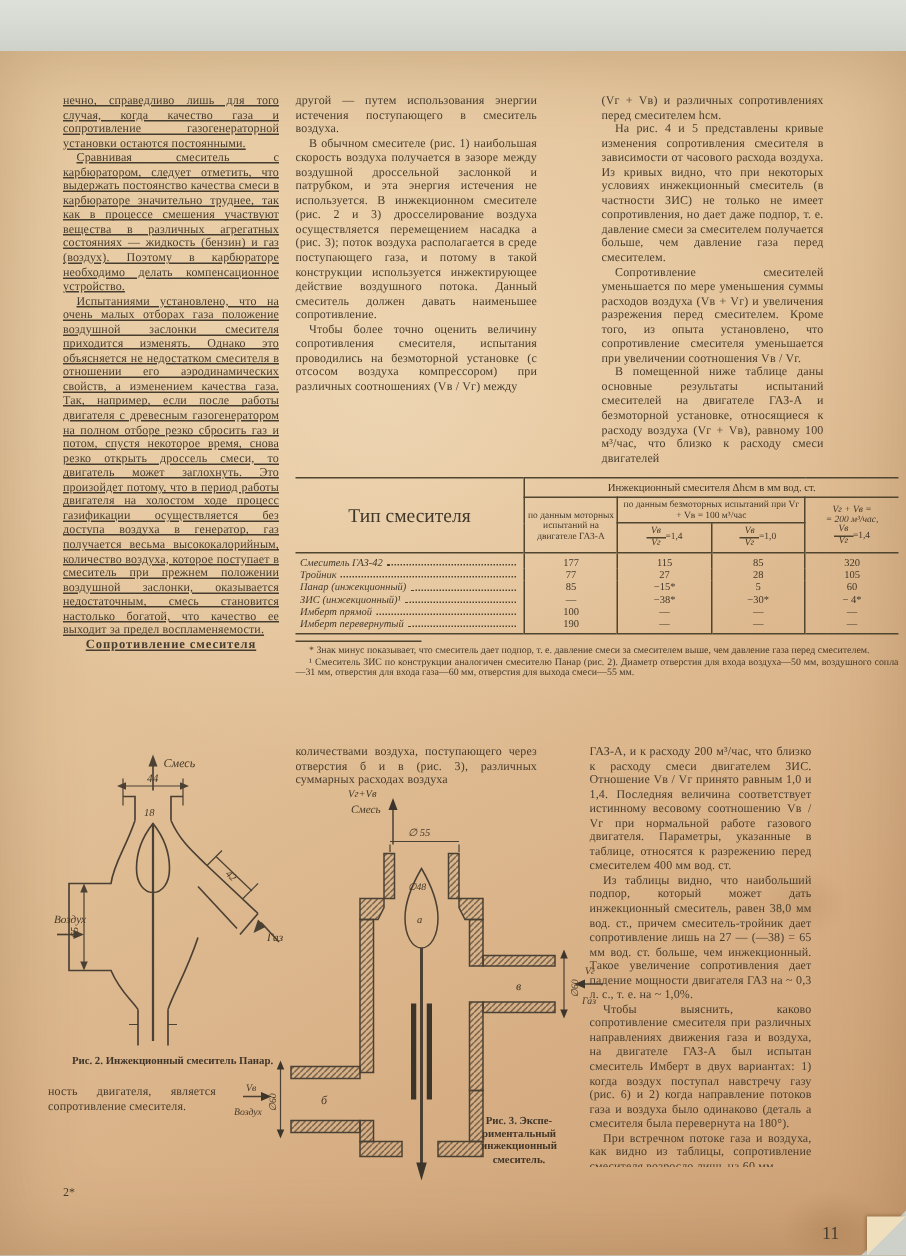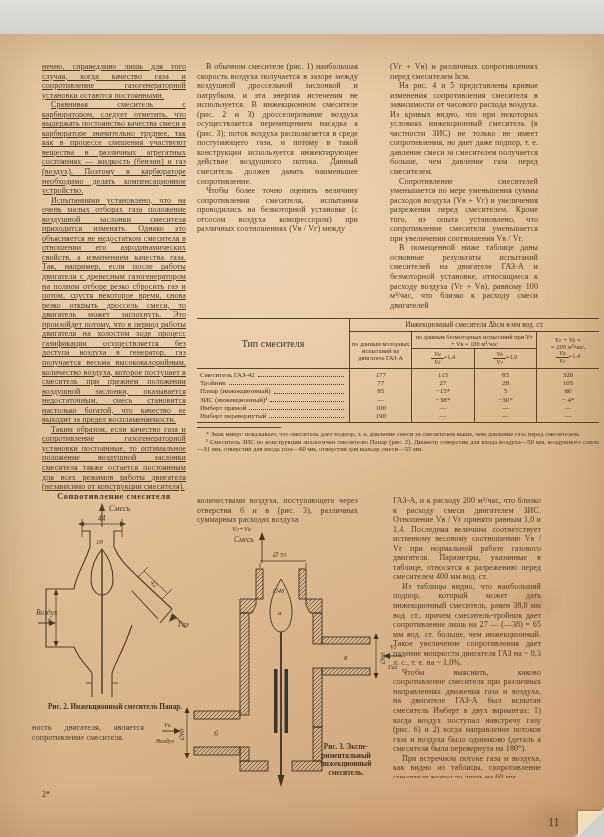--- a/index.html
+++ b/index.html
@@ -48,29 +48,29 @@
   .figcap.pre{white-space:pre-line;}
   .pagenum{position:absolute;left:548px;top:815px;font-size:12px;color:#473d2e;}
   .sig{position:absolute;left:42px;top:790px;font-size:8px;color:#473d2e;}
 
   
   .tablewrap{position:absolute;left:197px;top:318px;width:402px;color:#42382a;}
   table.rtable{width:100%;border-collapse:collapse;table-layout:fixed;
     border-top:1px solid #50452f;border-bottom:1px solid #50452f;}
   table.rtable th, table.rtable td{font-weight:normal;}
   th.c-title{border-bottom:1px solid #50452f;font-size:7.2px;padding:2px 2px;text-align:center;}
-  th.c-type{width:150px;font-size:10px;text-align:center;vertical-align:middle;border-right:1px solid #50452f;}
+  th.c-type{width:150px;font-size:13px;text-align:center;vertical-align:middle;border-right:1px solid #50452f;}
   th.hcell{font-size:6.3px;line-height:7px;text-align:center;vertical-align:middle;padding:1px 2px;}
   th.c-motor{width:62px;border-right:1px solid #50452f;}
   th.c-group{border-bottom:1px solid #50452f;border-right:1px solid #50452f;}
   th.c-sub1{width:62px;border-right:1px solid #50452f;padding:2px 0 3px;}
   th.c-sub2{width:62px;border-right:1px solid #50452f;padding:2px 0 3px;}
   th.c-200{width:66px;}
   tbody td{font-size:7px;line-height:8.2px;padding:0 3px;text-align:center;vertical-align:top;}
-  tbody td.name{text-align:left;border-right:1px solid #50452f;}
+  tbody td.name{text-align:left;border-right:1px solid #50452f;font-style:italic;}
   tbody td.b-r{border-right:1px solid #50452f;}
   tbody tr:first-child td{border-top:1px solid #50452f;padding-top:2px;}
   tbody tr:last-child td{padding-bottom:2px;}
   .rowname{display:flex;align-items:flex-end;}
   .rowname .lead{flex:1;border-bottom:1px dotted #50452f;margin:0 2px 2px 3px;}
   .frac{display:inline-block;text-align:center;vertical-align:middle;font-style:italic;font-size:6.3px;line-height:6.5px;}
   .frac .fn{display:block;border-bottom:.8px solid #50452f;padding:0 3px;}
   .frac .fd{display:block;padding:0 3px;}
   .feq{font-size:6.3px;}
   .c200line{display:block;font-size:6.3px;line-height:7px;font-style:italic;}
@@ -90,21 +90,20 @@
 <div class="paper">
   <div class="stain s1"></div>
   <div class="stain s2"></div>
   <div class="stain s3"></div>
 </div>
 
 <div class="col" style="left:42px;top:62px;width:144px;height:437px;text-decoration:underline;">
   <p class="noind">нечно, справедливо лишь для того случая, когда качество газа и сопротивление газогенераторной установки остаются постоянными.</p>
   <p>Сравнивая смеситель с карбюратором, следует отметить, что выдержать постоянство качества смеси в карбюраторе значительно труднее, так как в процессе смешения участвуют вещества в различных агрегатных состояниях — жидкость (бензин) и газ (воздух). Поэтому в карбюраторе необходимо делать компенсационное устройство.</p>
   <p>Испытаниями установлено, что на очень малых отборах газа положение воздушной заслонки смесителя приходится изменять. Однако это объясняется не недостатком смесителя в отношении его аэродинамических свойств, а изменением качества газа. Так, например, если после работы двигателя с древесным газогенератором на полном отборе резко сбросить газ и потом, спустя некоторое время, снова резко открыть дроссель смеси, то двигатель может заглохнуть. Это произойдет потому, что в период работы двигателя на холостом ходе процесс газификации осуществляется без доступа воздуха в генератор, газ получается весьма высококалорийным, количество воздуха, которое поступает в смеситель при прежнем положении воздушной заслонки, оказывается недостаточным, смесь становится настолько богатой, что качество ее выходит за предел воспламеняемости.</p>
-  <p>Таким образом, если качество газа и сопротивление газогенераторной установки постоянные, то оптимальное положение воздушной заслонки смесителя также остается постоянным для всех режимов работы двигателя (независимо от конструкции смесителя).</p>
   <p class="sect-head">Сопротивление смесителя</p>
 
 </div>
 
 <div class="figure" style="left:36px;top:497px;width:158px;height:204px;">
 <svg viewBox="0 0 158 204" width="158" height="204">
   <g stroke="#4a4033" stroke-width="1.1" fill="none">
 
     <line x1="66" y1="30" x2="66" y2="11"></line>
 
@@ -162,20 +161,21 @@
 </svg>
 </div>
 <div class="figcap" style="left:40px;top:703px;width:150px;">Рис. 2. Инжекционный смеситель Панар.</div>
 
 <div class="col" style="left:32px;top:723px;width:112px;height:66px;">
   <p class="noind">ность двигателя, является сопротивление смесителя.</p>
 </div>
 <div class="sig">2*</div>
 
 <div class="col" style="left:197px;top:62px;width:161px;height:256px;">
+  <p class="noind">другой — путем использования энергии истечения поступающего в смеситель воздуха.</p>
   <p>В обычном смесителе (рис. 1) наибольшая скорость воздуха получается в зазоре между воздушной дроссельной заслонкой и патрубком, и эта энергия истечения не используется. В инжекционном смесителе (рис. 2 и 3) дросселирование воздуха осуществляется перемещением насадка а (рис. 3); поток воздуха располагается в среде поступающего газа, и потому в такой конструкции используется инжектирующее действие воздушного потока. Данный смеситель должен давать наименьшее сопротивление.</p>
   <p>Чтобы более точно оценить величину сопротивления смесителя, испытания проводились на безмоторной установке (с отсосом воздуха компрессором) при различных соотношениях (Vв / Vг) между</p>
 </div>
 
 <div class="tablewrap">
   <table class="rtable">
     <thead>
       <tr>
         <th class="c-type" rowspan="3">Тип смесителя</th>
         <th class="c-title" colspan="4">Инжекционный смесителя Δhсм в мм вод. ст.</th>
@@ -358,21 +358,21 @@
   <text class="it" font-size="6.5" transform="translate(28,222) rotate(-90)">∅60</text>
   <text class="it" x="8" y="208" font-size="6.5">Vв</text>
   <text class="it" x="0" y="224" font-size="6.5">Воздух</text>
 </svg>
 </div>
 <div class="figcap pre" style="left:310px;top:743px;width:72px;">Рис. 3. Экспе-
 риментальный
 инжекционный
 смеситель.</div>
 
-<div class="col" style="left:390px;top:62px;width:148px;height:256px;">
+<div class="col" style="left:401px;top:62px;width:148px;height:256px;">
   <p class="noind">(Vг + Vв) и различных сопротивлениях перед смесителем hсм.</p>
   <p>На рис. 4 и 5 представлены кривые изменения сопротивления смесителя в зависимости от часового расхода воздуха. Из кривых видно, что при некоторых условиях инжекционный смеситель (в частности ЗИС) не только не имеет сопротивления, но дает даже подпор, т. е. давление смеси за смесителем получается больше, чем давление газа перед смесителем.</p>
   <p>Сопротивление смесителей уменьшается по мере уменьшения суммы расходов воздуха (Vв + Vг) и увеличения разрежения перед смесителем. Кроме того, из опыта установлено, что сопротивление смесителя уменьшается при увеличении соотношения Vв / Vг.</p>
   <p>В помещенной ниже таблице даны основные результаты испытаний смесителей на двигателе ГАЗ-А и безмоторной установке, относящиеся к расходу воздуха (Vг + Vв), равному 100 м³/час, что близко к расходу смеси двигателей</p>
 </div>
 <div class="col" style="left:393px;top:496px;width:148px;height:282px;">
   <p class="noind">ГАЗ-А, и к расходу 200 м³/час, что близко к расходу смеси двигателем ЗИС. Отношение Vв / Vг принято равным 1,0 и 1,4. Последняя величина соответствует истинному весовому соотношению Vв / Vг при нормальной работе газового двигателя. Параметры, указанные в таблице, относятся к разрежению перед смесителем 400 мм вод. ст.</p>
   <p>Из таблицы видно, что наибольший подпор, который может дать инжекционный смеситель, равен 38,0 мм вод. ст., причем смеситель-тройник дает сопротивление лишь на 27 — (—38) = 65 мм вод. ст. больше, чем инжекционный. Такое увеличение сопротивления дает падение мощности двигателя ГАЗ на ~ 0,3 л. с., т. е. на ~ 1,0%.</p>
   <p>Чтобы выяснить, каково сопротивление смесителя при различных направлениях движения газа и воздуха, на двигателе ГАЗ-А был испытан смеситель Имберт в двух вариантах: 1) когда воздух поступал навстречу газу (рис. 6) и 2) когда направление потоков газа и воздуха было одинаково (деталь а смесителя была перевернута на 180°).</p>
   <p>При встречном потоке газа и воздуха, как видно из таблицы, сопротивление смесителя возросло лишь на 60 мм</p>

